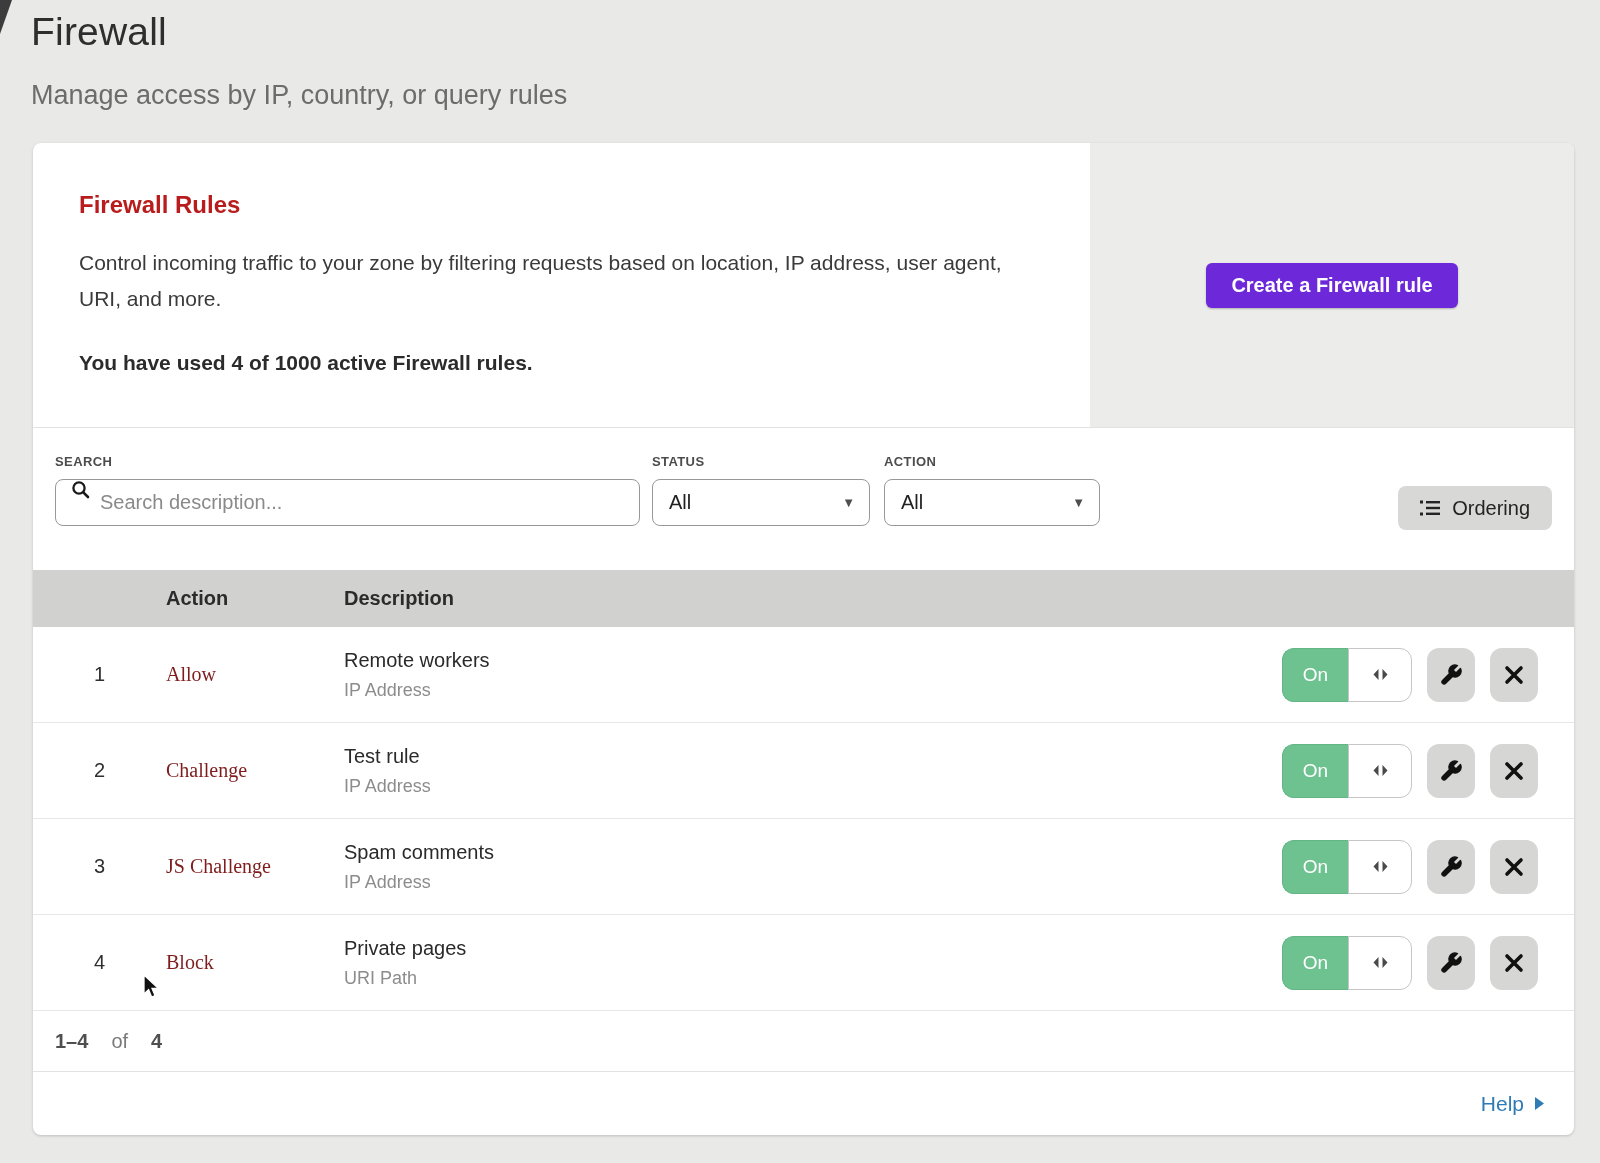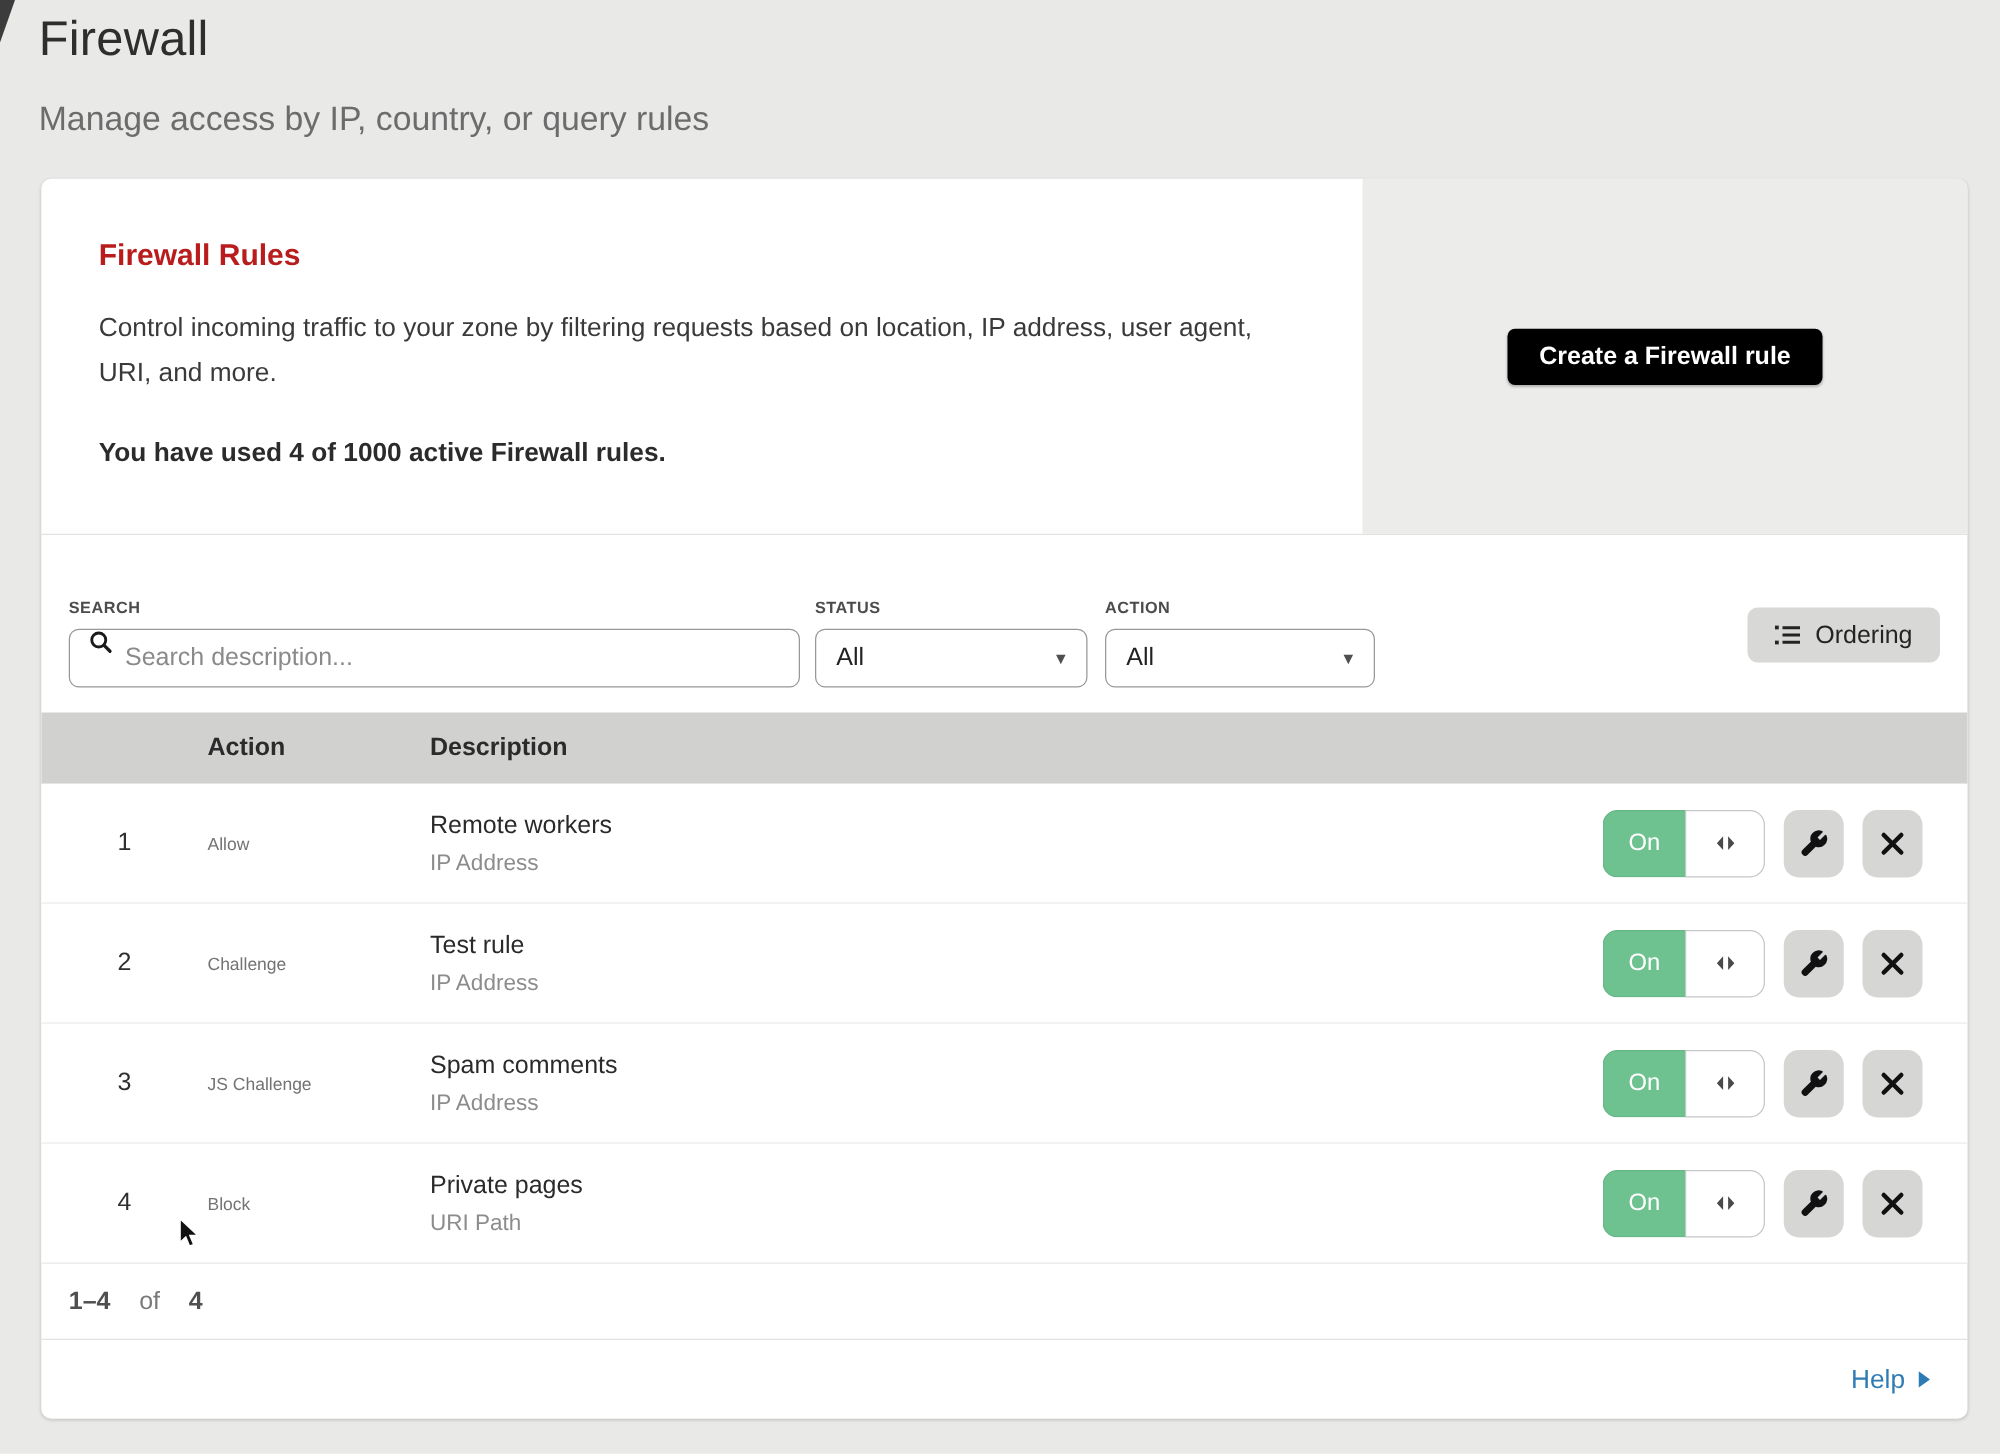--- a/index.html
+++ b/index.html
@@ -31,29 +31,29 @@
   .top-section { display: flex; height: 285px; border-bottom: 1px solid #e2e2e2; }
   .intro { flex: 1; padding: 48px 40px 0 46px; }
   .intro-heading { font-size: 24px; font-weight: 700; color: #b91c1c; }
   .intro-desc { margin-top: 26px; font-size: 21px; line-height: 36px; color: #3a3a3a; max-width: 950px; }
   .intro-usage { margin-top: 34px; font-size: 21px; font-weight: 700; color: #2b2b2b; }
   .cta-panel {
     width: 484px; background: #ececeb;
     display: flex; align-items: center; justify-content: center;
   }
   .btn-primary {
-    background: #000000; color: #ffffff; border: none; cursor: pointer;
+    background: #6d28d9; color: #ffffff; border: none; cursor: pointer;
     font-family: inherit; font-size: 20px; font-weight: 600;
     padding: 11px 25px; border-radius: 6px;
     box-shadow: 0 1px 2px rgba(0,0,0,0.25);
   }
 
   
   .filter-bar { position: relative; height: 142px; padding: 26px 22px 0 22px; }
-  .filter-group { position: absolute; top: 26px; margin-top: 24px; }
+  .filter-group { position: absolute; top: 26px; }
   .filter-label {
     display: block; font-size: 13px; font-weight: 700; color: #4c4c4c;
     letter-spacing: 0.4px; margin-bottom: 10px;
   }
   .search-group { left: 22px; width: 585px; }
   .search-box {
     display: flex; height: 47px; width: 585px;
     border: 1px solid #989898; border-radius: 8px; background: #fff; padding: 0 12px 0 15px;
   }
   .search-box input {
@@ -78,21 +78,21 @@
     height: 44px; padding: 0 22px; border: none; cursor: pointer;
     background: #d8d8d7; border-radius: 8px;
     font-family: inherit; font-size: 20px; color: #242424;
   }
 
   
   .grid-row { display: grid; grid-template-columns: 133px 178px 1fr 292px; align-items: center; }
   .table-header { height: 57px; background: #d1d1d0; font-weight: 700; font-size: 20px; color: #2b2b2b; }
   .rule-row { height: 96px; border-bottom: 1px solid #e7e7e7; background: #fff; }
   .cell-num { text-align: center; font-size: 20px; color: #2f2f2f; }
-  .cell-action { font-size: 14px; color: #737373; }
+  .cell-action { font-size: 20px; color: #7f1d1d; font-family: Liberation Serif, serif; }
   .cell-desc .desc-title { font-size: 20px; color: #2a2a2a; }
   .cell-desc .desc-sub { margin-top: 8px; font-size: 18px; color: #8c8c8c; }
   .cell-controls { display: flex; justify-content: flex-end; align-items: center; padding-right: 36px; gap: 15px; }
 
   .toggle { display: flex; height: 54px; }
   .toggle-on {
     width: 66px; background: #6ec28f; color: #fff; font-size: 19px;
     display: flex; align-items: center; justify-content: center;
     border-radius: 12px 0 0 12px; border: 1px solid #63b584; border-right: none;
     cursor: pointer;

